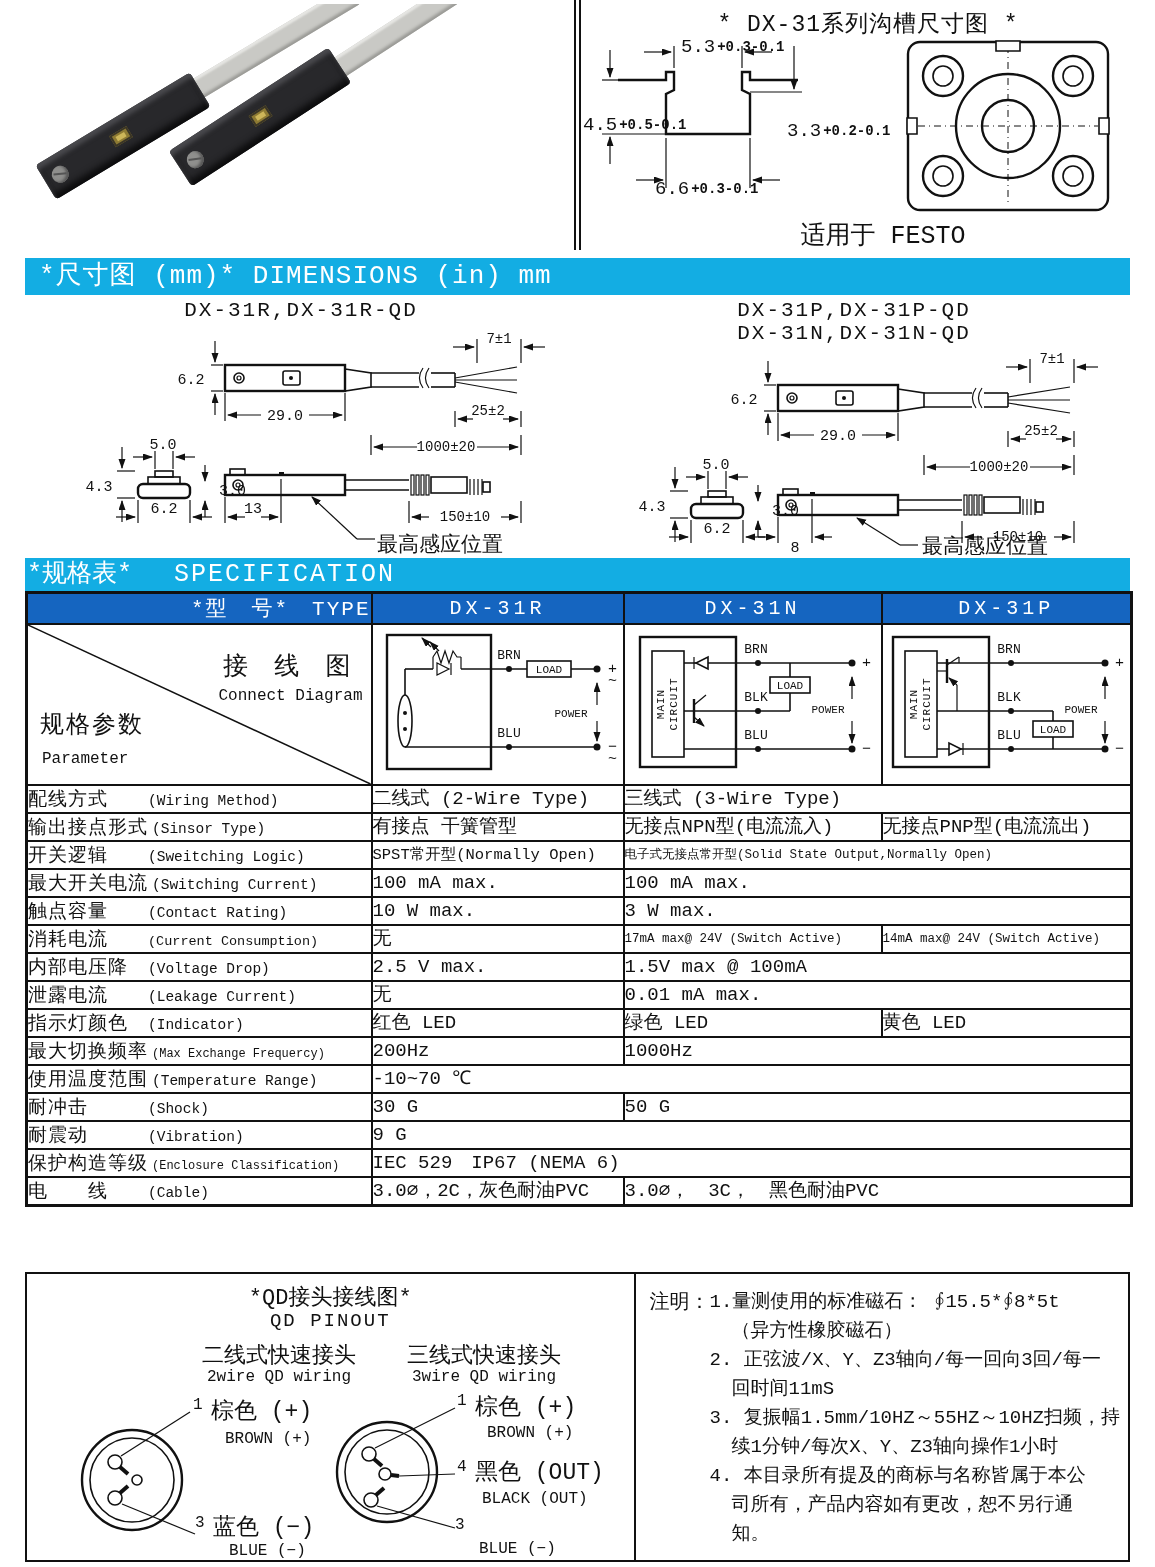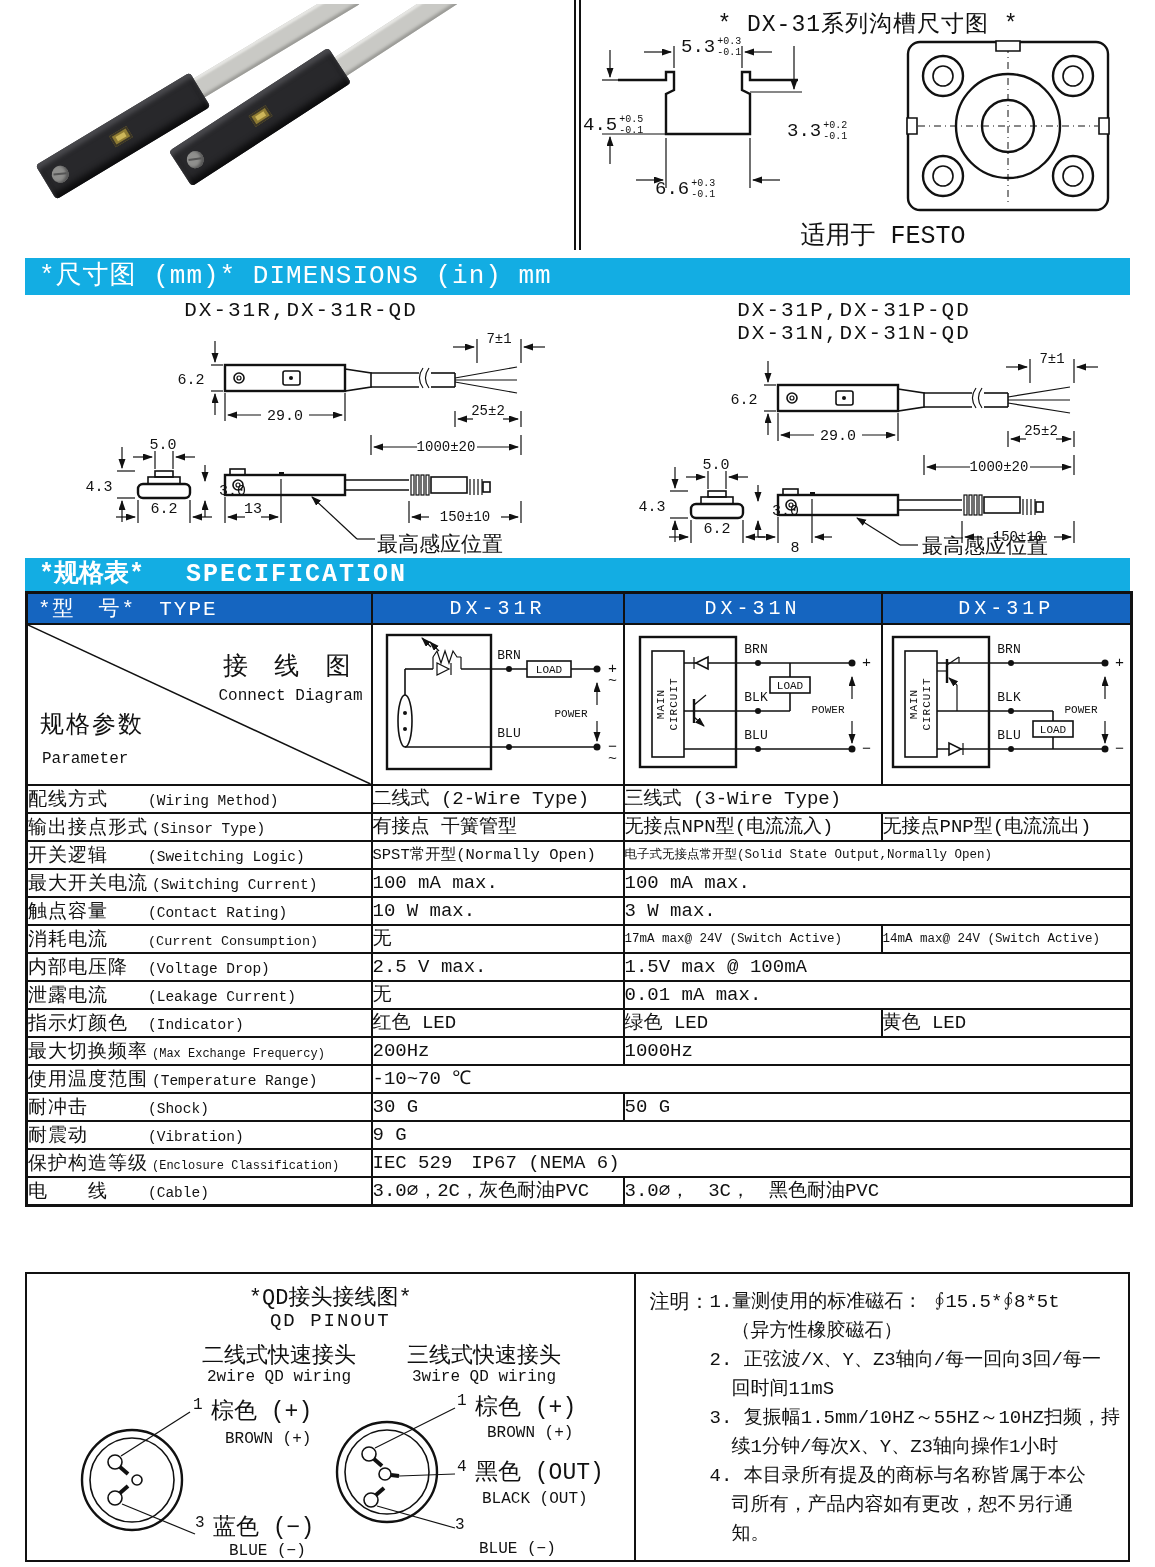--- a/index.html
+++ b/index.html
@@ -17,54 +17,54 @@
   .screw i { display:block; position:absolute; left:2px; top:7px; width:13px; height:2px; background:#555; transform:rotate(25deg); }
 
   .vdivider { position:absolute; left:574px; top:0; height:250px; width:7px; border-left:2px solid #111; border-right:2px solid #111; }
 
   
   .groove { position:absolute; left:583px; top:2px; width:570px; height:252px; }
   .groove-title { position:absolute; left:0; top:6px; width:100%; text-align:center; font-size:23px; letter-spacing:1px; }
   .groove-caption { position:absolute; left:150px; top:216px; width:300px; text-align:center; font-size:25px; }
   .gdim { position:absolute; display:flex; align-items:center; gap:2px; }
   .gdim .gv { font-size:19px; }
-  .gdim .gt { display:flex; flex-direction:column; font-size:10px; line-height:11px; font-style:normal; }
+  .gdim .gt { display:flex; flex-direction:row; font-size:14px; line-height:11px; font-style:normal;font-weight:bold; }
   .gdim .gt i { font-style:normal; }
 
   
   svg .s  { stroke:#111; fill:none; stroke-width:1.6px; }
   svg .s2 { stroke:#111; fill:none; stroke-width:2.4px; }
   svg .s1 { stroke:#111; fill:none; stroke-width:1.2px; }
   svg .sf { fill:#111; stroke:none; }
   svg .w  { fill:#fff; stroke:none; }
   svg .wn { fill:#fff; stroke:#111; stroke-width:1.6px; }
   svg .d  { stroke:#111; fill:none; stroke-width:1px; stroke-dasharray:7 4 1 4; }
   svg text { stroke:none; fill:#111; font-family:"Liberation Mono","DejaVu Sans Mono",monospace; }
   svg .dm { font-size:15px; }
   svg .dm2 { font-size:14px; }
   svg .cjk { font-size:21px; font-family:"Liberation Serif","DejaVu Serif",serif; }
 
   
   .bar { position:absolute; left:25px; width:1105px; background:#13ade3; color:#fff; }
   .bar1 { top:258px; height:37px; font-size:26px; line-height:37px; padding-left:14px; letter-spacing:1px; }
-  .bar2 { top:558px; height:33px; font-size:25px; line-height:33px; padding-left:14px;font-weight:bold; }
+  .bar2 { top:558px; height:33px; font-size:25px; line-height:33px; padding-left:2px; }
   .bar2 .sp-en { margin-left:42px; letter-spacing:2px; }
 
   
   .dims { position:absolute; left:25px; top:295px; width:1105px; height:260px; }
   .dimhalf { position:absolute; top:0; width:552px; height:260px; }
   .dimhalf.lft { left:0; } .dimhalf.rgt { left:553px; }
   .dimtitle { position:absolute; top:4px; left:0; width:100%; text-align:center; font-size:21px; letter-spacing:2px; line-height:23px; }
   .dimsvg { position:absolute; left:0; top:30px; }
   .dimhalf.rgt .dimsvg { top:50px; }
 
   
   .spec { position:absolute; left:25px; top:591px; width:1105px; border-collapse:collapse; table-layout:fixed; border:3px solid #111; }
   .spec td { border:2px solid #111; padding:0; vertical-align:middle; }
-  .typerow td { background:#1565c0; color:#fff; height:31px; }
+  .typerow td { background:#1565c0; color:#fff; height:31px;text-align:right; }
   .typerow .tl { font-size:21px; padding-left:10px; letter-spacing:2px; }
   .typerow .tc { text-align:center; font-size:20px; letter-spacing:4px; }
   .connectrow td { height:158px; background:#fff; }
   .diagcell { position:relative; }
   .diag-zh { position:absolute; right:10px; top:24px; font-size:25px; letter-spacing:10px; font-family:"Liberation Serif","DejaVu Serif",serif; }
   .diag-en { position:absolute; right:8px; top:62px; font-size:16px; }
   .diag-pzh { position:absolute; left:12px; bottom:44px; font-size:24px; letter-spacing:2px; font-family:"Liberation Serif","DejaVu Serif",serif; }
   .diag-pen { position:absolute; left:14px; bottom:16px; font-size:16px; }
   .spec td.dc { text-align:left; font-size:19px; height:28px; line-height:22px; }
   .spec td.dc.sm { font-size:15.5px; }

